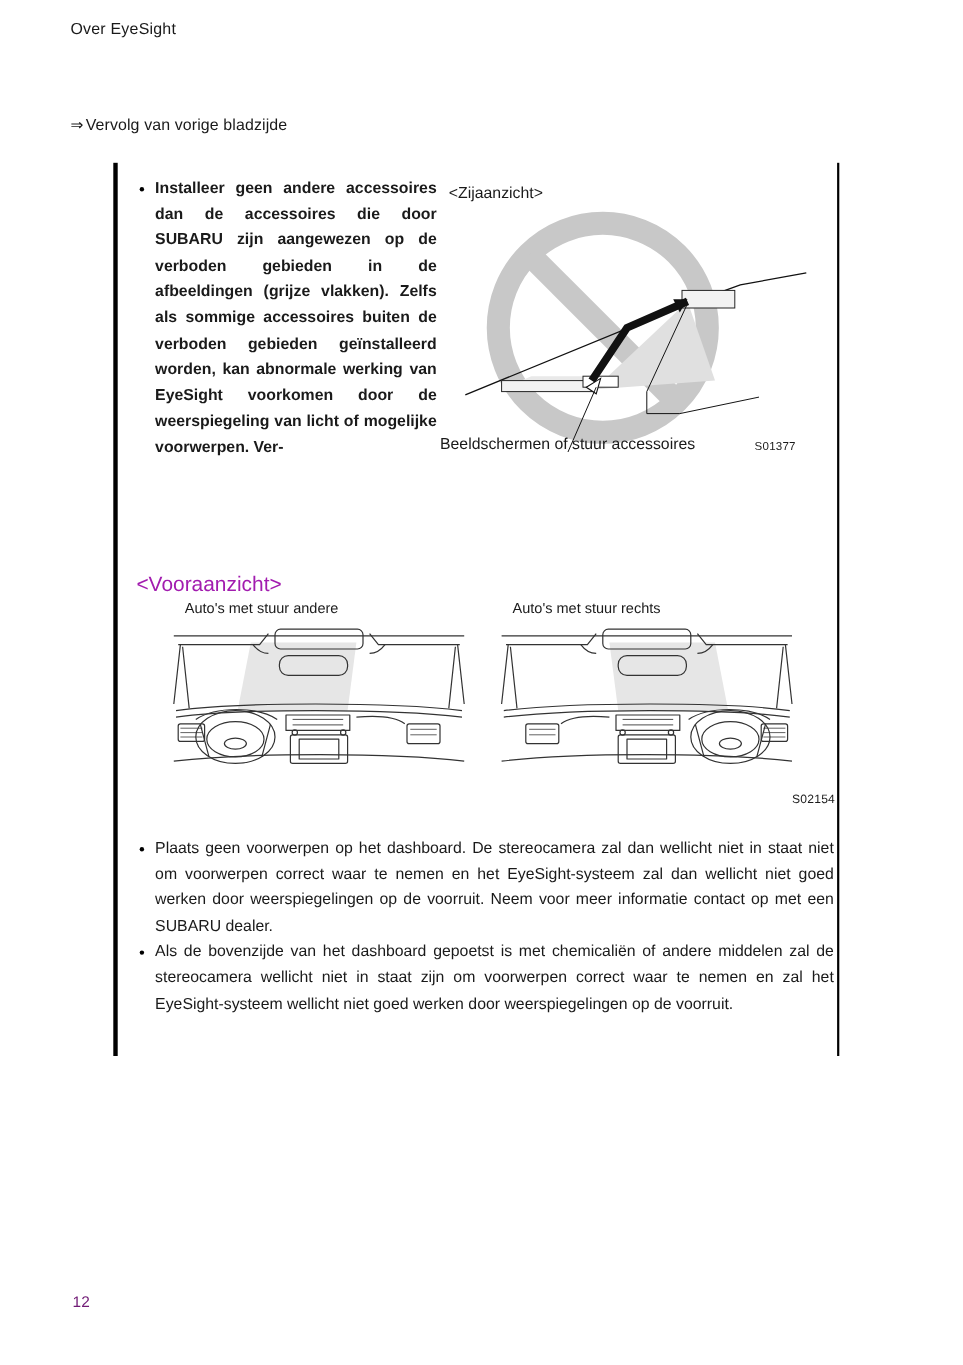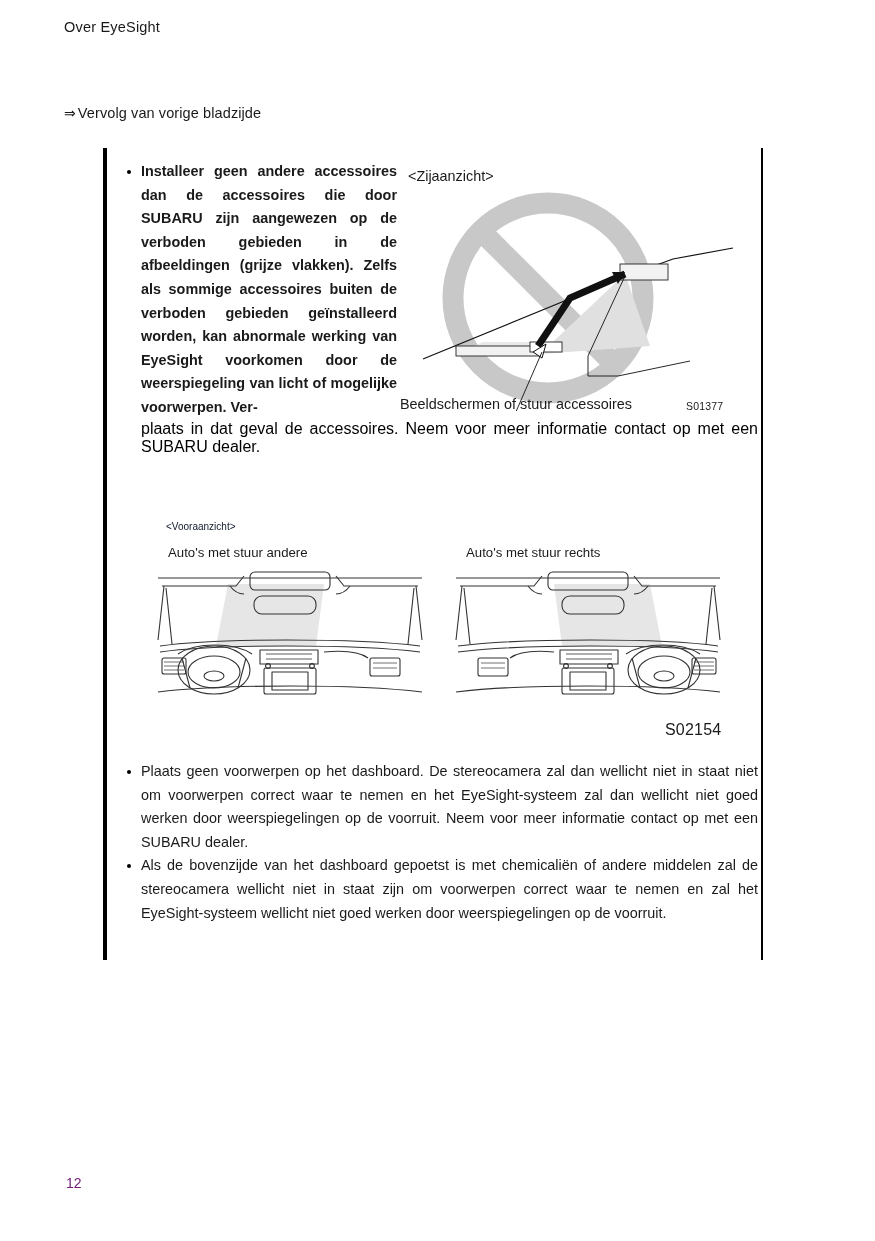--- a/index.html
+++ b/index.html
@@ -150,23 +150,22 @@
     font-size: 10.5px;
     color: #1a1a1a;
     letter-spacing: 0.2px;
   }
 
   
   .frontview-label {
     position: absolute;
     left: 124px;
     top: 521px;
-    font-size: 10px;
-    color: #0f172a;
-    margin-left: 42px;
+    font-size: 19px;
+    color: #a21caf;
   }
   .cars {
     position: absolute;
     left: 124px;
     top: 545px;
     width: 630px;
     height: 160px;
   }
   .car {
     position: absolute;
@@ -177,23 +176,23 @@
   .car.right { left: 330px; }
   .car-title {
     font-size: 13.2px;
     color: #1a1a1a;
     margin: 0 0 6px 12px;
     white-space: nowrap;
   }
   .car svg { display: block; }
   .front-code {
     position: absolute;
-    left: 665px;
+    left: 720px;
     top: 721px;
-    font-size: 16px;
+    font-size: 11px;
     color: #1a1a1a;
     letter-spacing: 0.2px;
   }
 
   
   .lower-block {
     position: absolute;
     left: 124px;
     top: 760px;
     width: 622px;
@@ -224,23 +223,20 @@
   <div class="rule-right"></div>
 
   <div class="warn-block">
     <ul class="bullets">
       <li class="bullet">
         <div class="narrow-col">
           <p>Installeer geen andere accessoires dan de accessoires die door SUBARU zijn aangewezen op de verboden gebieden in de afbeeldingen (grijze vlakken). Zelfs als sommige accessoires buiten de verboden gebieden geïnstalleerd worden, kan abnormale werking van EyeSight voorkomen door de weerspiegeling van licht of mogelijke voorwerpen. Ver-</p>
         </div>
       </li>
     </ul>
-    <div class="full-col" style="padding-left:17px;">
-      <p>plaats in dat geval de accessoires. Neem voor meer informatie contact op met een SUBARU dealer.</p>
-    </div>
   </div>
 
   <div class="sideview">
     <div class="fig-label">&lt;Zijaanzicht&gt;</div>
     <svg width="320" height="225" viewBox="0 0 320 225">
 
       <circle cx="128" cy="112" r="95" fill="none" stroke="#c8c8c8" stroke-width="21"></circle>
       <line x1="61" y1="45" x2="195" y2="179" stroke="#c8c8c8" stroke-width="21"></line>
 
       <path d="M3,173 L198,93 L253,73 L313,62" fill="none" stroke="#111" stroke-width="1.2"></path>

